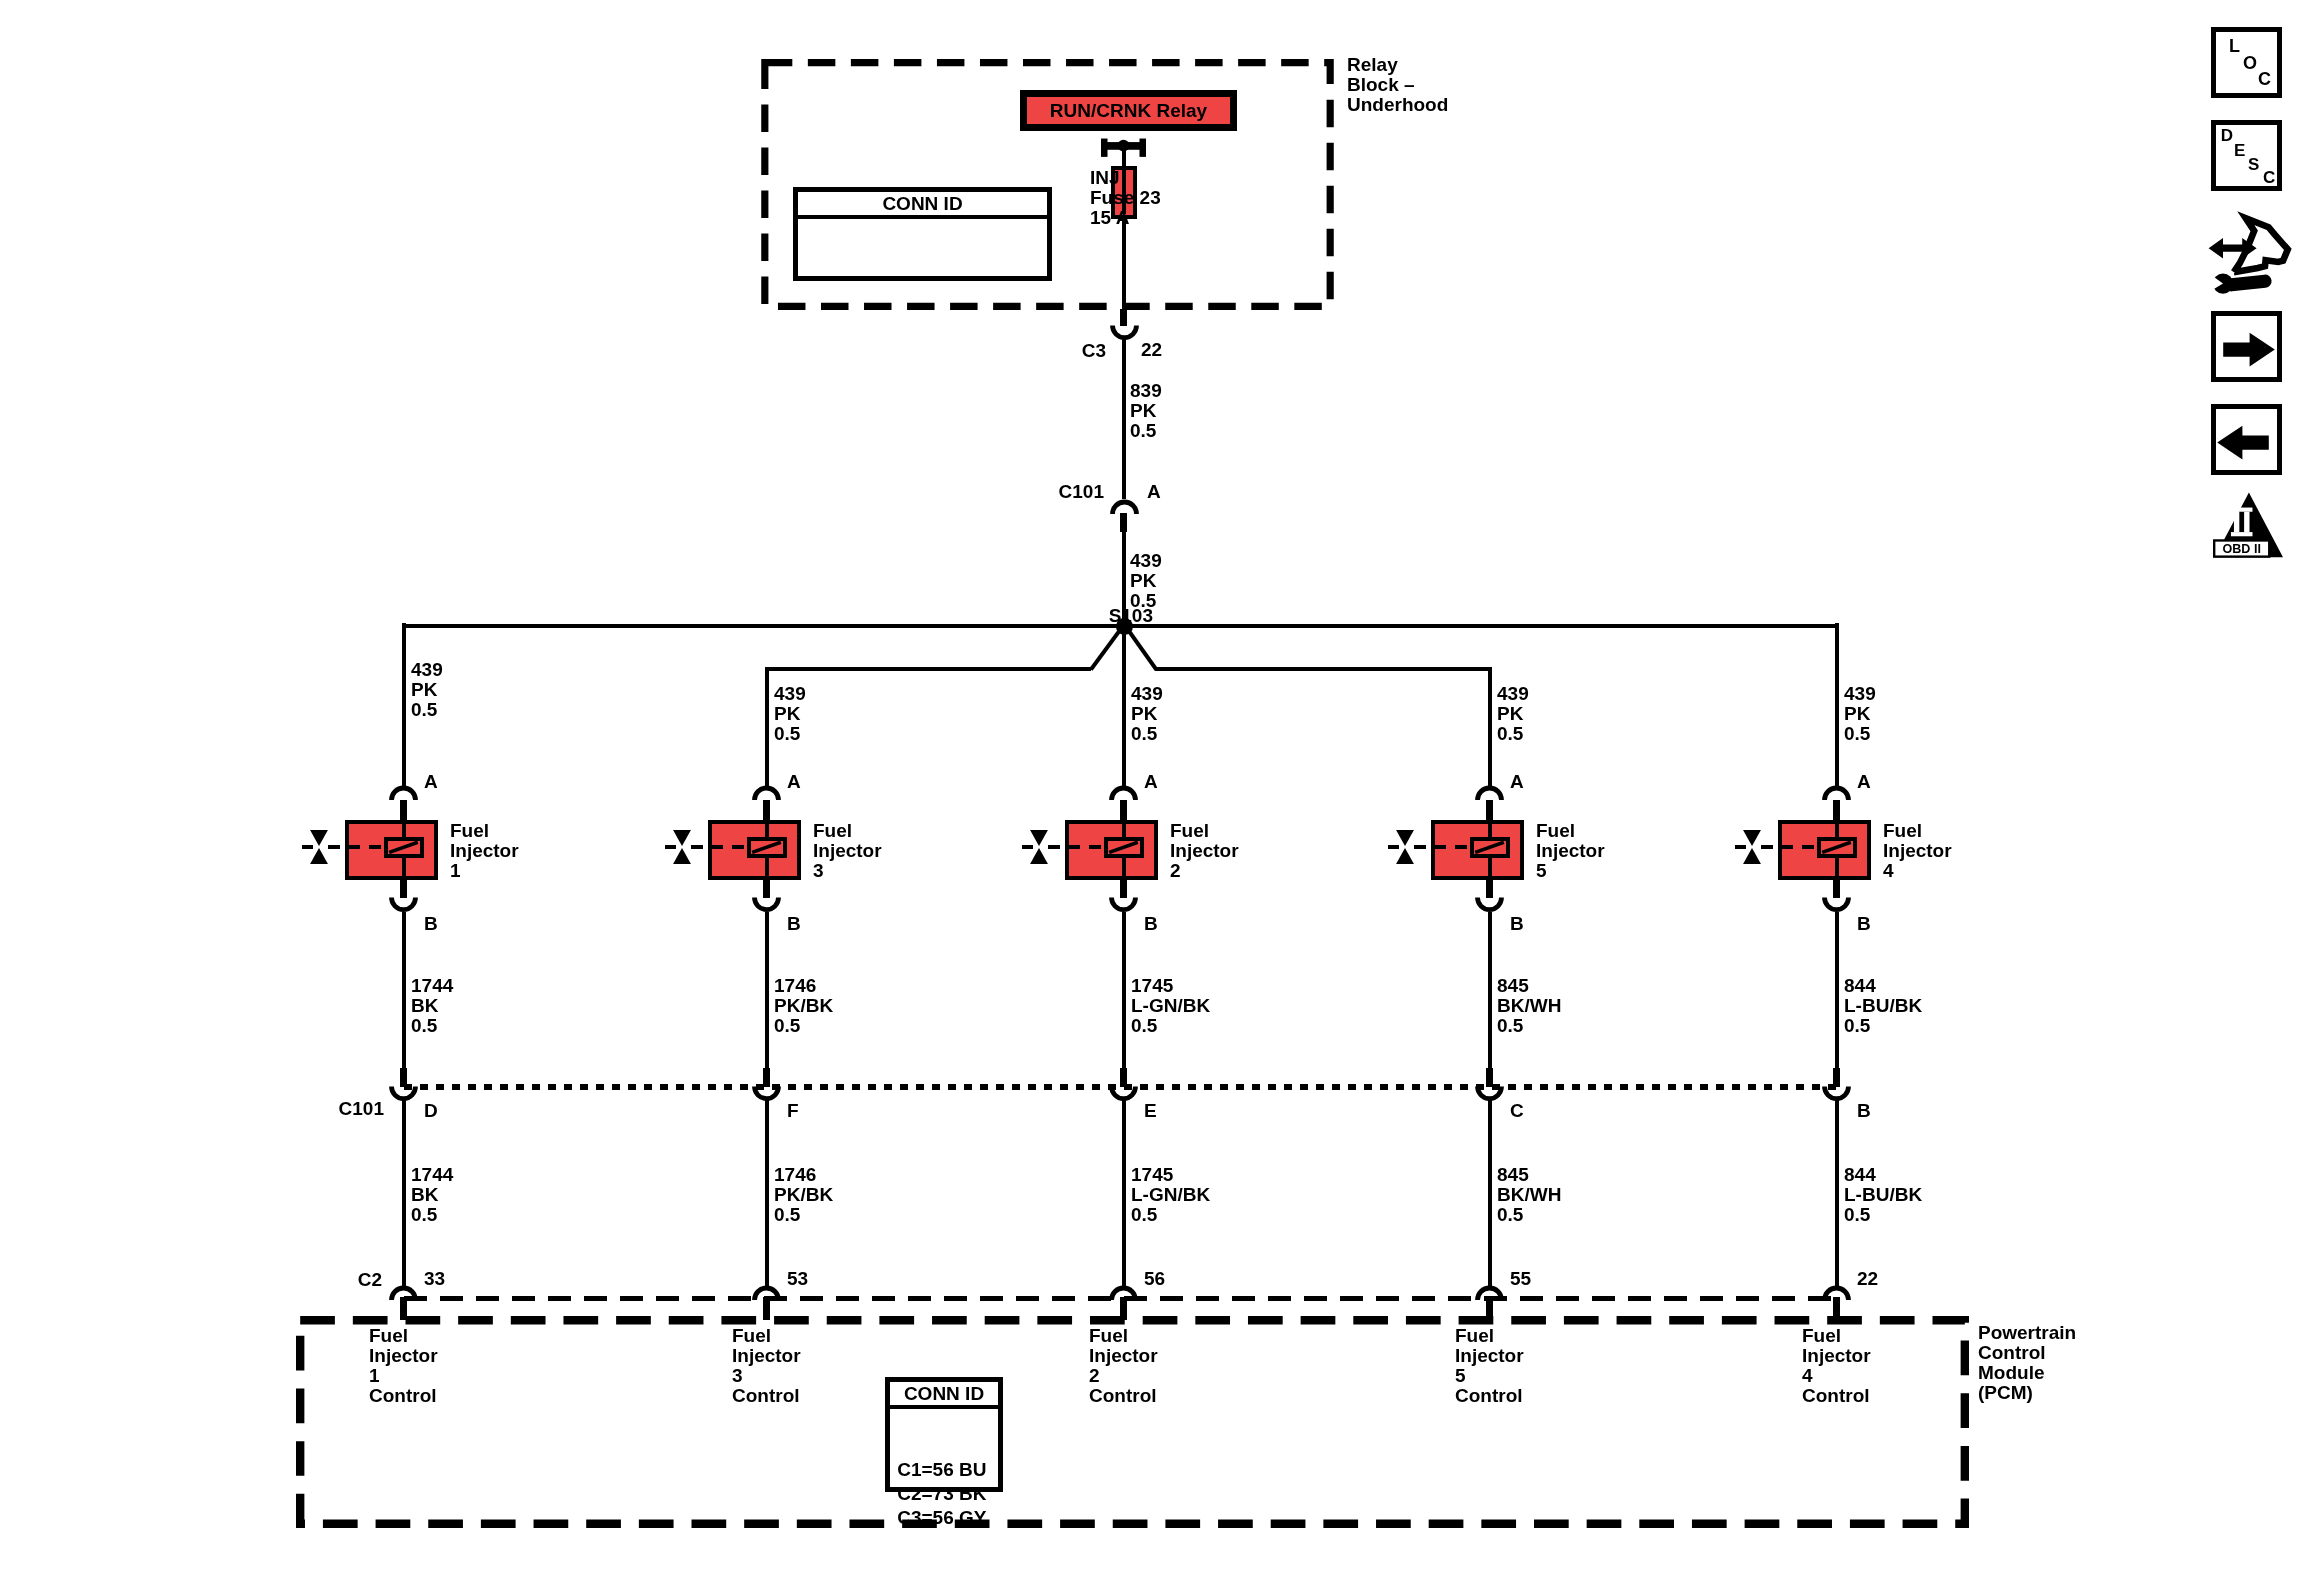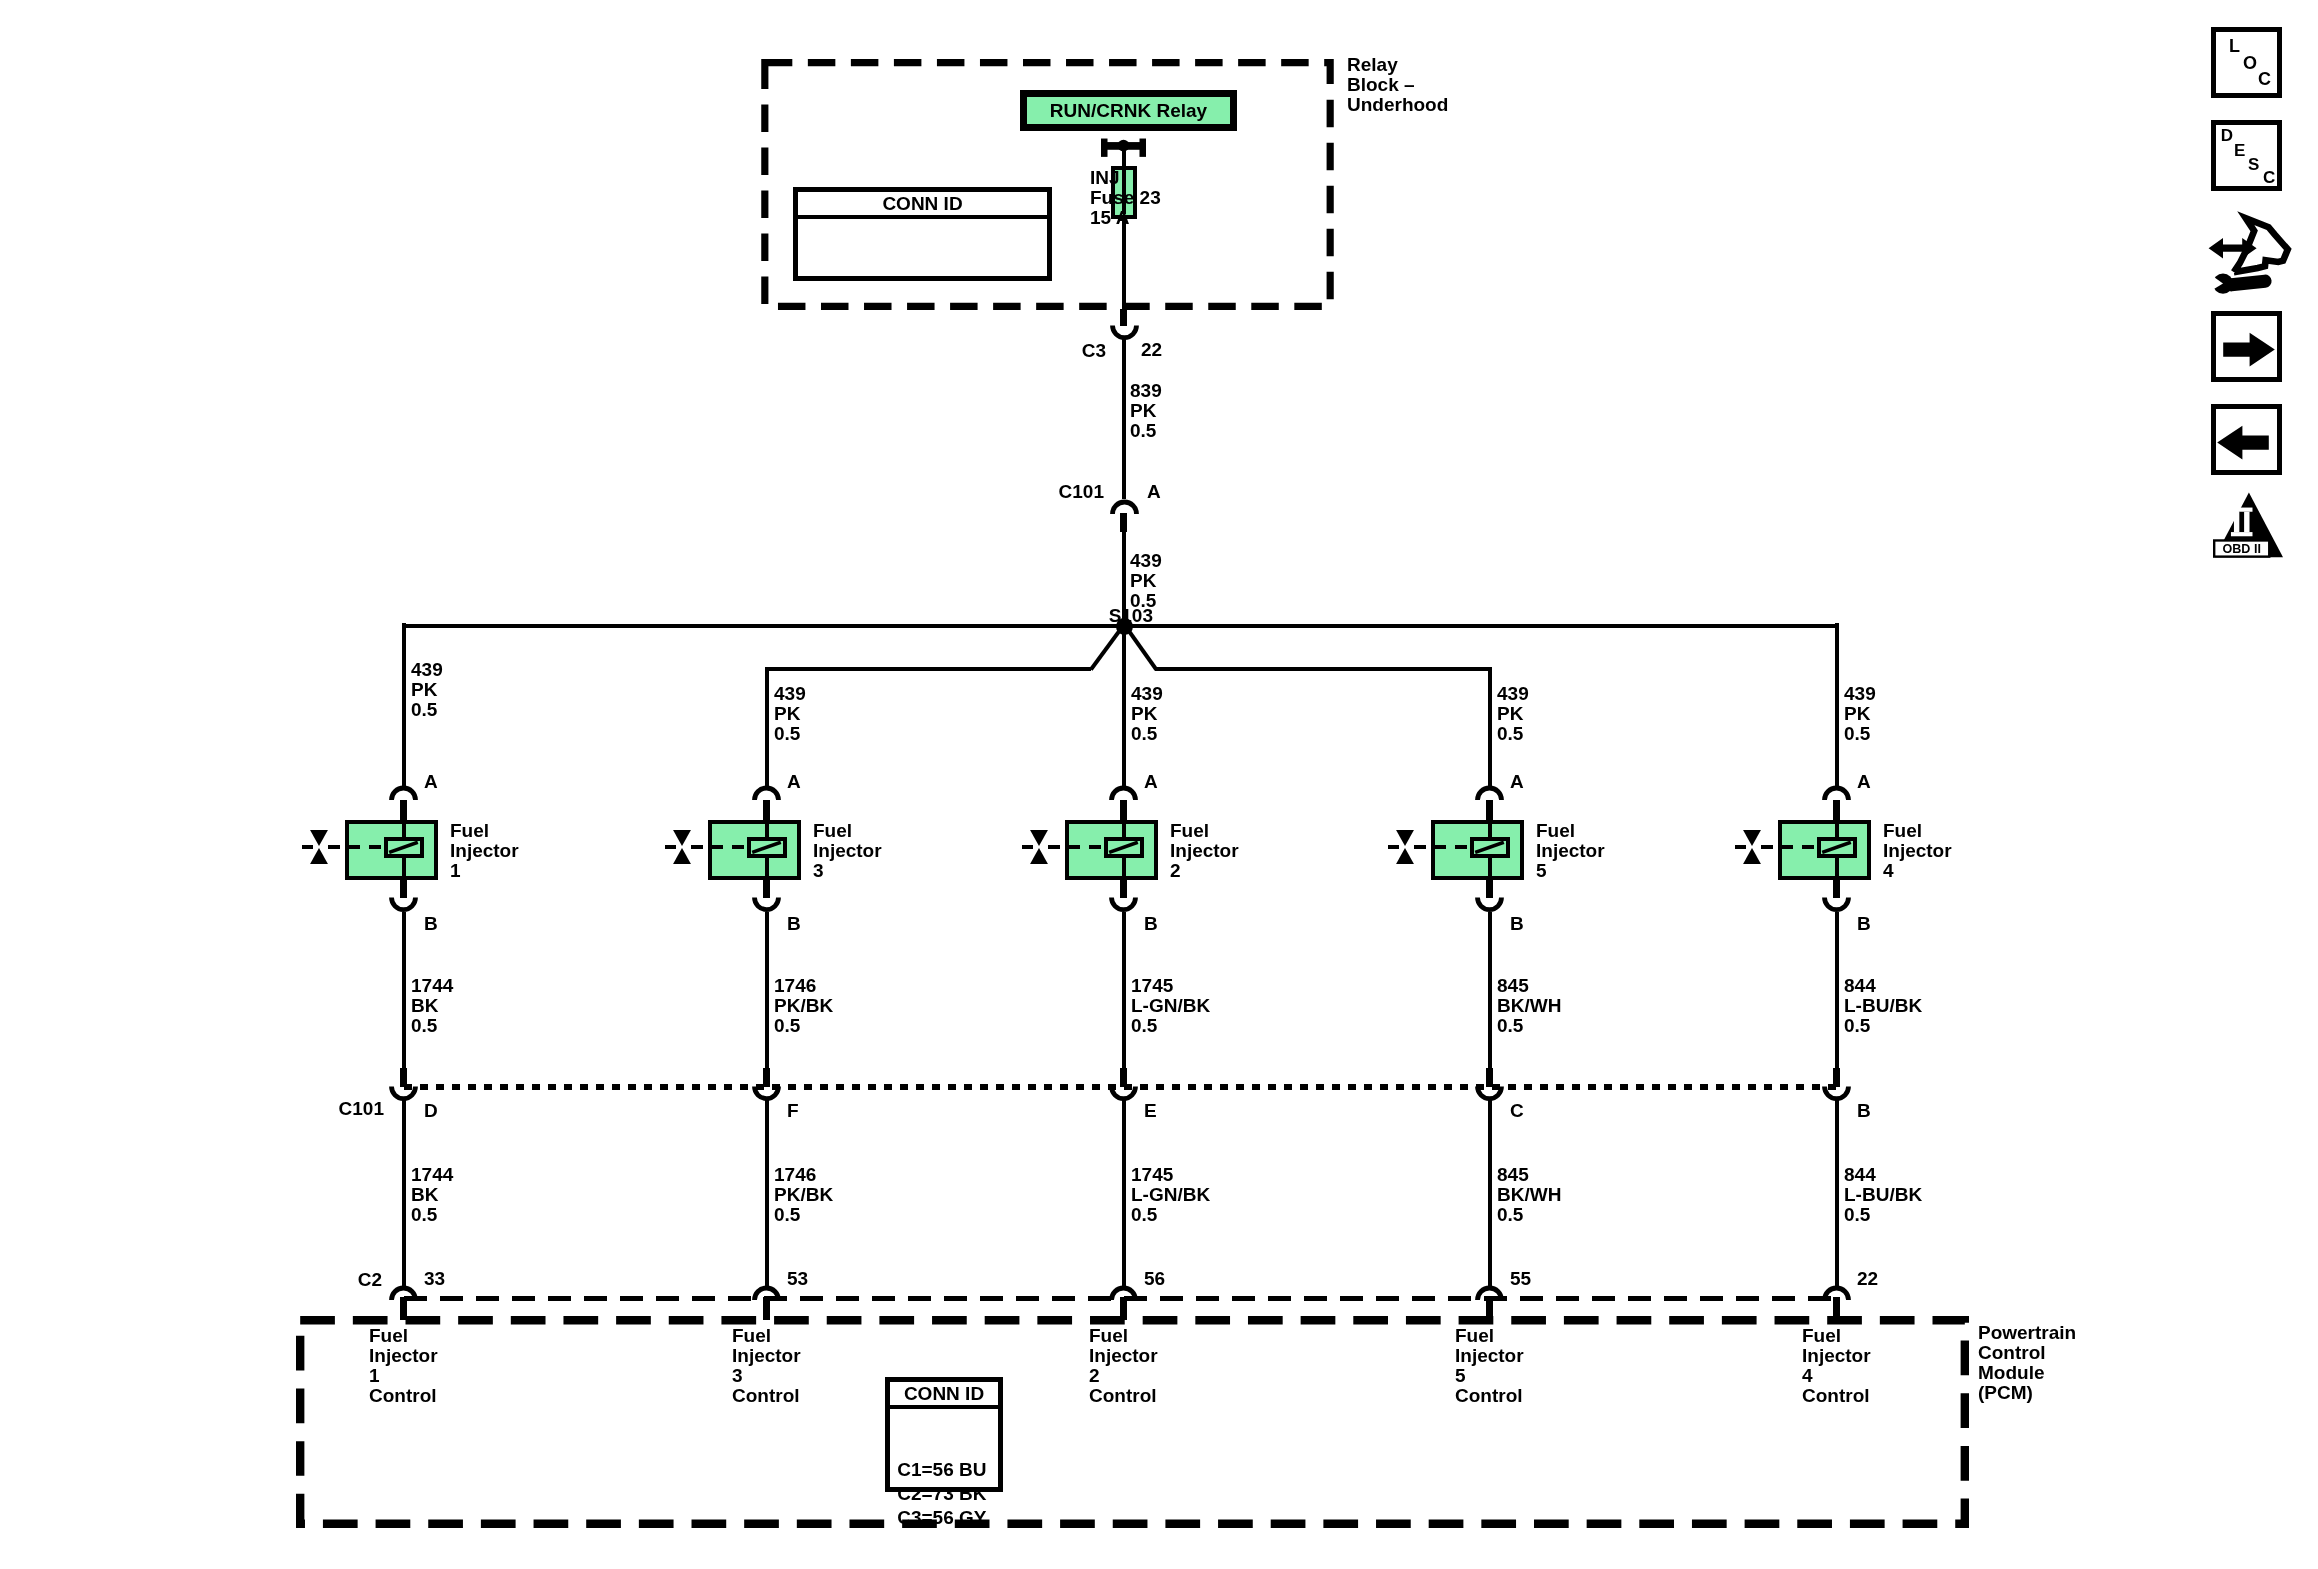--- a/index.html
+++ b/index.html
@@ -4,21 +4,21 @@
 <style>
   html,body{margin:0;padding:0;background:#fff;}
   .stage{position:relative;width:2319px;height:1569px;background:#fff;overflow:hidden;
          font-family:"Liberation Sans",sans-serif;font-weight:bold;color:#000;}
   .t{position:absolute;font-size:19px;line-height:20px;white-space:nowrap;}
   .tr{text-align:right;}
   .w{position:absolute;width:3.6px;background:#000;}
   .hw{position:absolute;height:3.6px;background:#000;}
   .pin{position:absolute;width:7.2px;background:#000;}
   .arc{position:absolute;width:29px;height:15.6px;}
-  .bdr{position:absolute;box-sizing:border-box;background:#86efac;}
+  .bdr{position:absolute;box-sizing:border-box;background:#ef4444;}
   .dash-row{position:absolute;}
   .sbox{position:absolute;left:2211px;width:71px;height:71px;border:5.4px solid #000;
         box-sizing:border-box;background:#fff;}
   .sbox span{position:absolute;font-size:18px;line-height:18px;}
   .conn-box{position:absolute;box-sizing:border-box;border:5.4px solid #000;background:#fff;}
   .conn-title{font-size:19px;line-height:23px;text-align:center;border-bottom:4.8px solid #000;}
   .conn-rows{padding:1.8px 7.2px;font-size:19px;line-height:20px;white-space:nowrap;}
   .conn-rows .c1{display:inline-block;width:133px;}
   svg{display:block;}
   .abs{position:absolute;}

